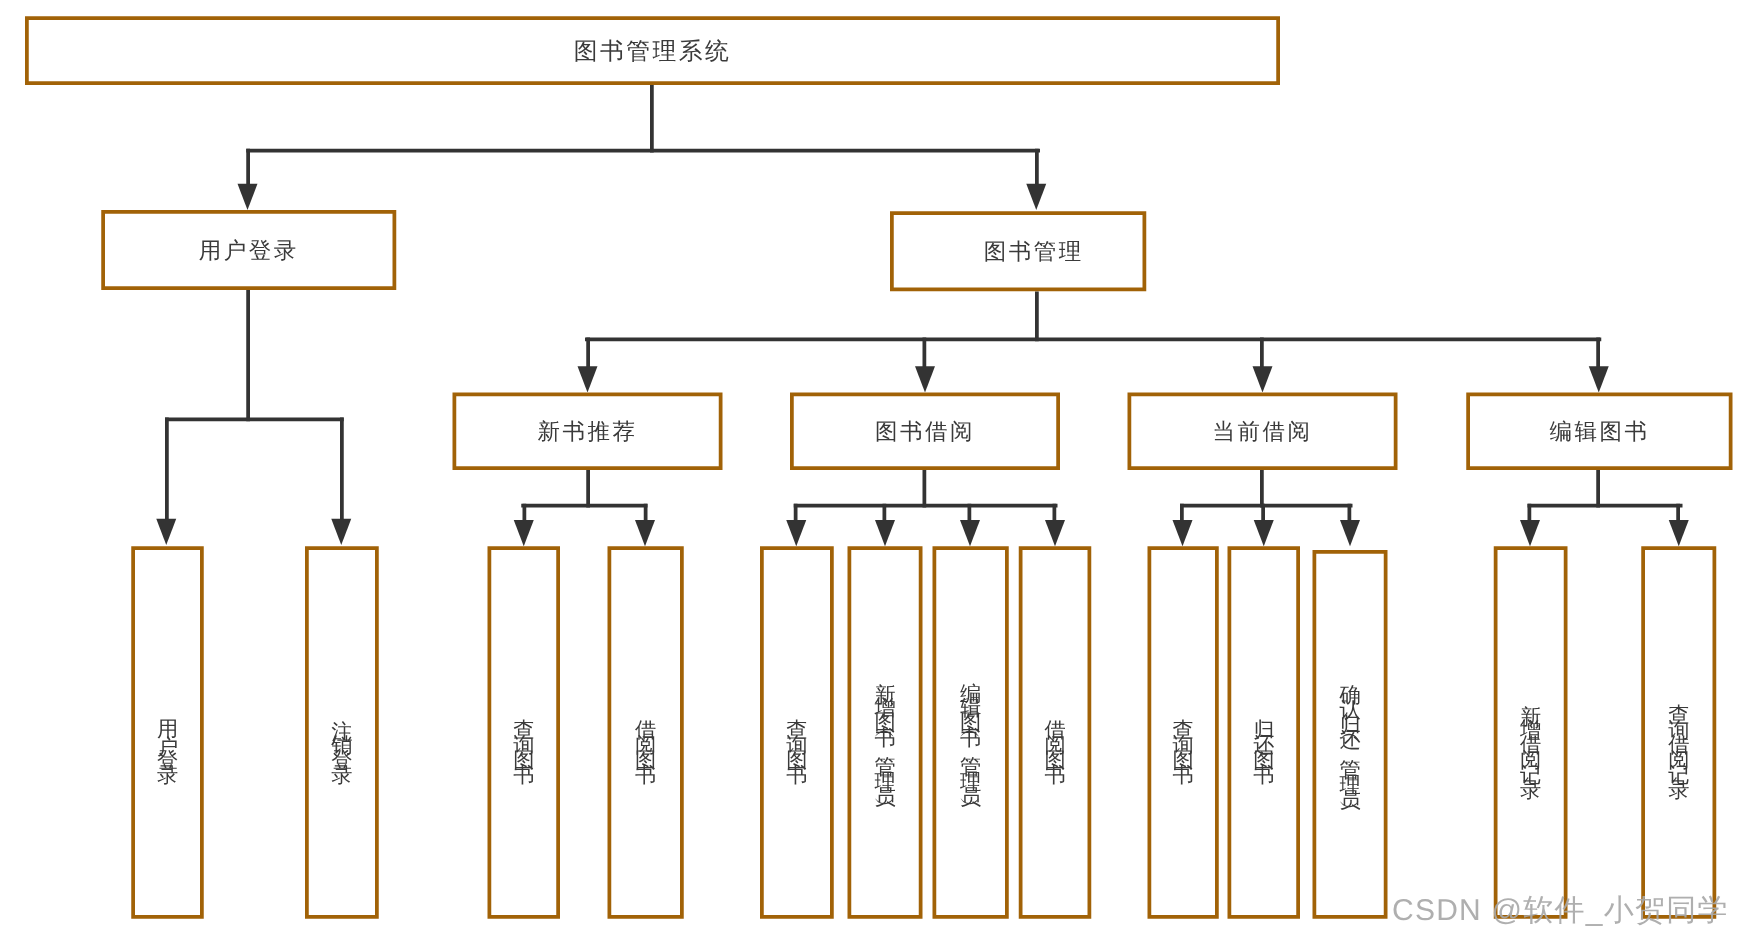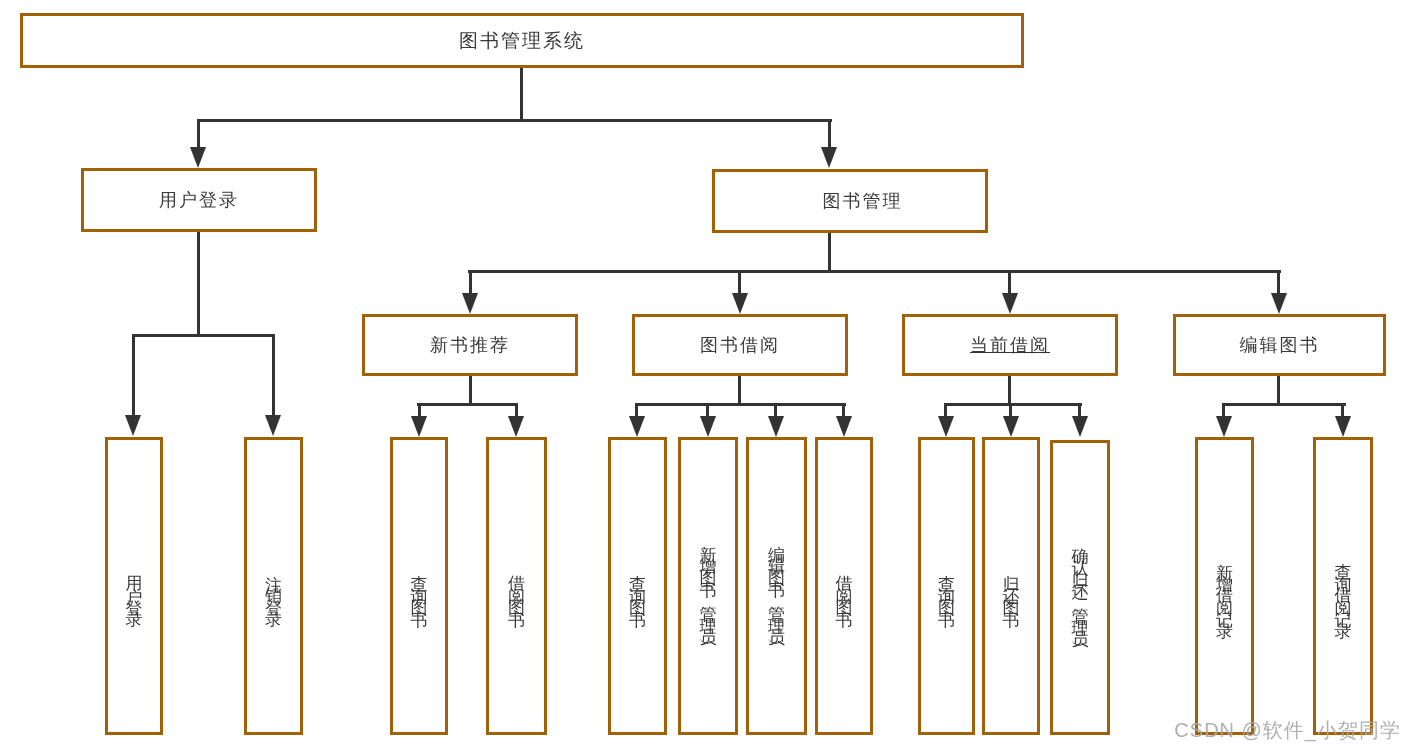--- a/index.html
+++ b/index.html
@@ -42,23 +42,23 @@
   .arrowhead {
     position: absolute;
     width: 0; height: 0;
     border-left: 8px solid transparent;
     border-right: 8px solid transparent;
     border-top: 21px solid #333333;
     z-index: 1;
   }
   .watermark {
     position: absolute;
-    right: 4px;
+    right: 22px;
     bottom: 3px;
-    font-size: 20px;
+    font-size: 24px;
     letter-spacing: 1px;
     color: rgba(168, 168, 168, 0.92);
     z-index: 10;
     white-space: nowrap;
   }
 </style>
 </head>
 <body>
 
 <div class="canvas">
@@ -70,21 +70,21 @@
   <div class="vline" style="left:520px; top:66px; height:56px;"></div>
   <div class="hline" style="left:197px; top:119px; width:635px;"></div>
   <div class="vline" style="left:197px; top:119px; height:30px;"></div>
   <div class="arrowhead" style="left:190px; top:147px;"></div>
   <div class="vline" style="left:828px; top:119px; height:30px;"></div>
   <div class="arrowhead" style="left:821px; top:147px;"></div>
 
   <div class="box" style="left:81px; top:168px; width:236px; height:64px;">
     <span class="hlabel">用户登录</span>
   </div>
-  <div class="box" style="left:712px; top:169px; width:276px; height:64px;padding-left:25px;">
+  <div class="box" style="left:712px; top:169px; width:205px; height:64px;padding-left:25px;">
     <span class="hlabel">图书管理</span>
   </div>
 
   <div class="vline" style="left:197px; top:232px; height:105px;"></div>
   <div class="hline" style="left:132px; top:334px; width:143px;"></div>
   <div class="vline" style="left:132px; top:334px; height:83px;"></div>
   <div class="arrowhead" style="left:125px; top:415px;"></div>
   <div class="vline" style="left:272px; top:334px; height:83px;"></div>
   <div class="arrowhead" style="left:265px; top:415px;"></div>
 
@@ -98,21 +98,21 @@
   <div class="arrowhead" style="left:1002px; top:293px;"></div>
   <div class="vline" style="left:1277px; top:270px; height:25px;"></div>
   <div class="arrowhead" style="left:1271px; top:293px;"></div>
 
   <div class="box" style="left:632px; top:314px; width:216px; height:62px;">
     <span class="hlabel">图书借阅</span>
   </div>
   <div class="box" style="left:362px; top:314px; width:216px; height:62px;">
     <span class="hlabel">新书推荐</span>
   </div>
-  <div class="box" style="left:902px; top:314px; width:216px; height:62px;text-decoration:underline;">
+  <div class="box" style="left:902px; top:314px; width:216px; height:62px;">
     <span class="hlabel">当前借阅</span>
   </div>
   <div class="box" style="left:1173px; top:314px; width:213px; height:62px;">
     <span class="hlabel">编辑图书</span>
   </div>
 
   <div class="vline" style="left:469px; top:376px; height:30px;"></div>
   <div class="hline" style="left:417px; top:403px; width:101px;"></div>
   <div class="vline" style="left:418px; top:403px; height:15px;"></div>
   <div class="arrowhead" style="left:411px; top:416px;"></div>

